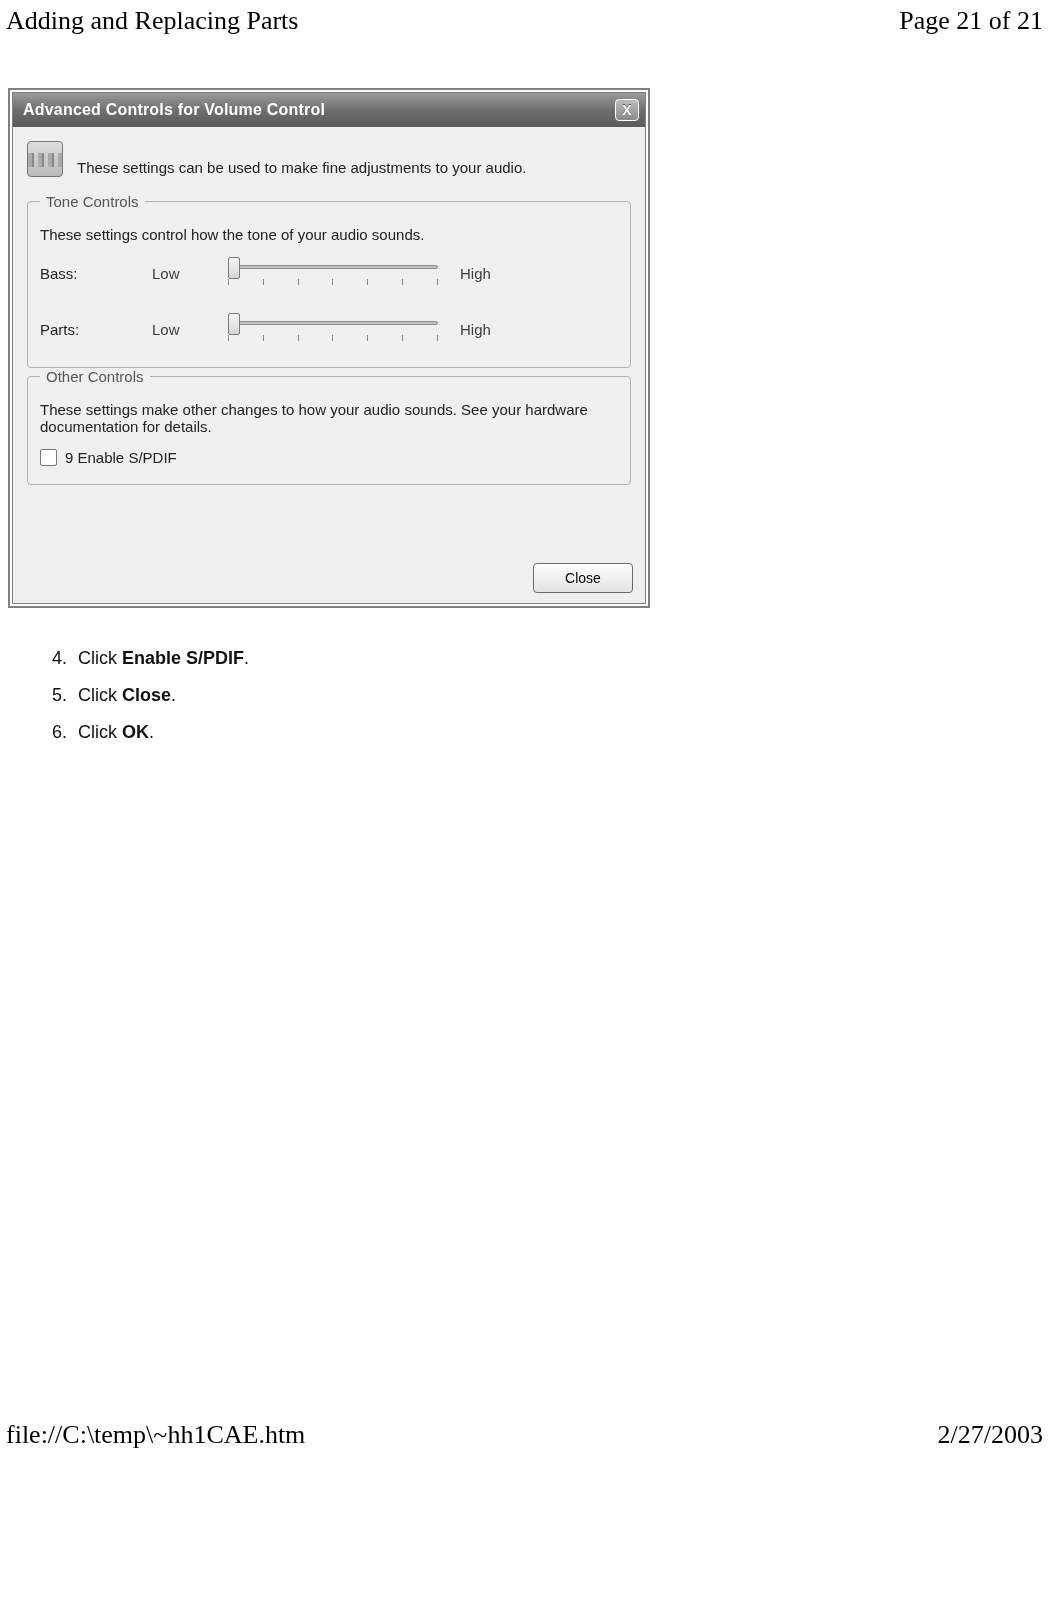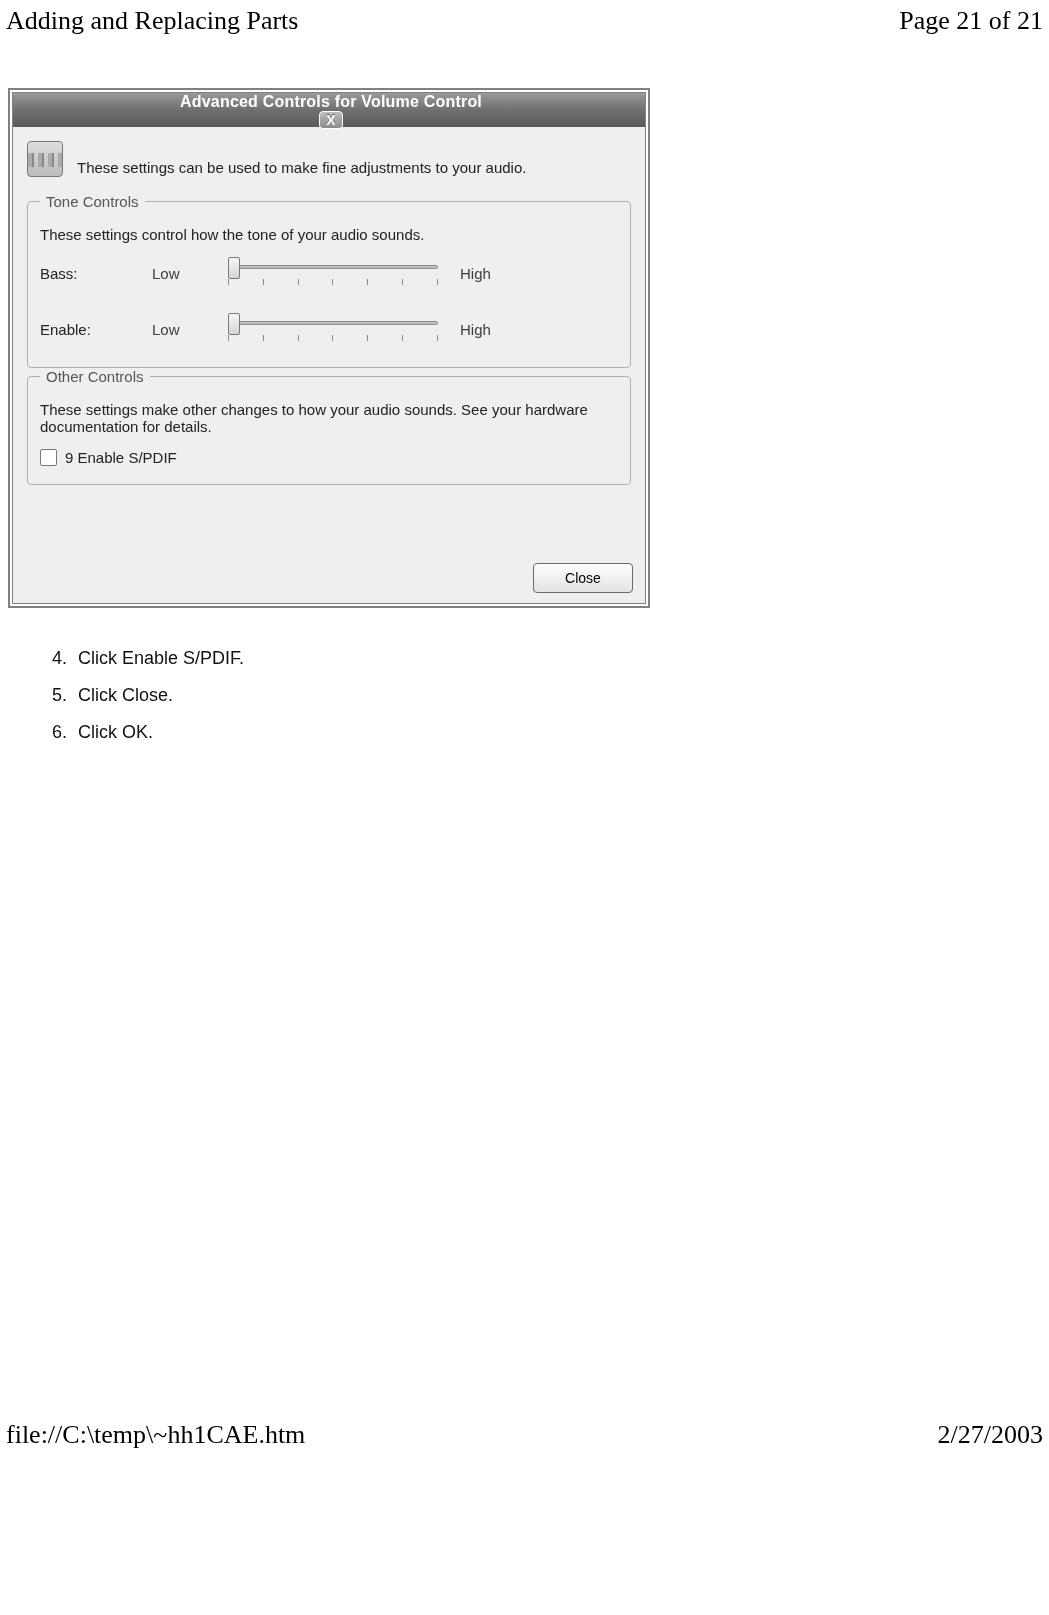--- a/index.html
+++ b/index.html
@@ -36,21 +36,20 @@
     filter: grayscale(100%);
   }
   .titlebar {
     height: 34px;
     background: linear-gradient(to bottom, #9a9a9a 0%, #6f6f6f 50%, #5a5a5a 100%);
     color: #fff;
     display: flex; align-items: center;
     padding: 0 6px 0 10px;
     font-weight: bold; font-size: 16px;
     letter-spacing: 0.2px;
-    flex-direction: column;
   }
   .titlebar .title { flex: 1; }
   .close-x {
     width: 24px; height: 22px;
     border: 1px solid #fff;
     border-radius: 4px;
     background: linear-gradient(to bottom,#bdbdbd,#8a8a8a);
     display: flex; align-items: center; justify-content: center;
     font-size: 14px; font-weight: bold; color: #fff;
     text-shadow: 0 -1px 0 #555;
@@ -144,21 +143,21 @@
     font-family: Verdana, Arial, sans-serif;
     font-size: 18px;
     color: #111;
   }
   ol.steps-list {
     list-style: decimal;
     padding-left: 42px;
     margin: 0;
   }
   ol.steps-list li { padding: 8px 0 8px 6px; }
-  ol.steps-list b { font-weight: normal; margin-top: 44px; }
+  ol.steps-list b { font-weight: bold; margin-top: 44px; }
 </style>
 </head>
 <body>
 
 <div class="page">
   <div class="hdr-left">Adding and Replacing Parts</div>
   <div class="hdr-right">Page 21 of 21</div>
 
   <div class="figure-wrap">
     <div class="dialog">
@@ -189,21 +188,21 @@
                   <i></i>
                   <i></i>
                   <i></i>
                   <i></i>
                 </div>
             </div>
             <span class="muted">High</span>
           </div>
 
           <div class="slider-row" style="margin-bottom:4px">
-            <span class="lbl">Enable:</span>
+            <span class="lbl">Parts:</span>
             <span class="muted">Low</span>
             <div class="slider">
               <div class="track"></div>
               <div class="thumb"></div>
               <div class="ticks">
                   <i></i>
                   <i></i>
                   <i></i>
                   <i></i>
                   <i></i>

